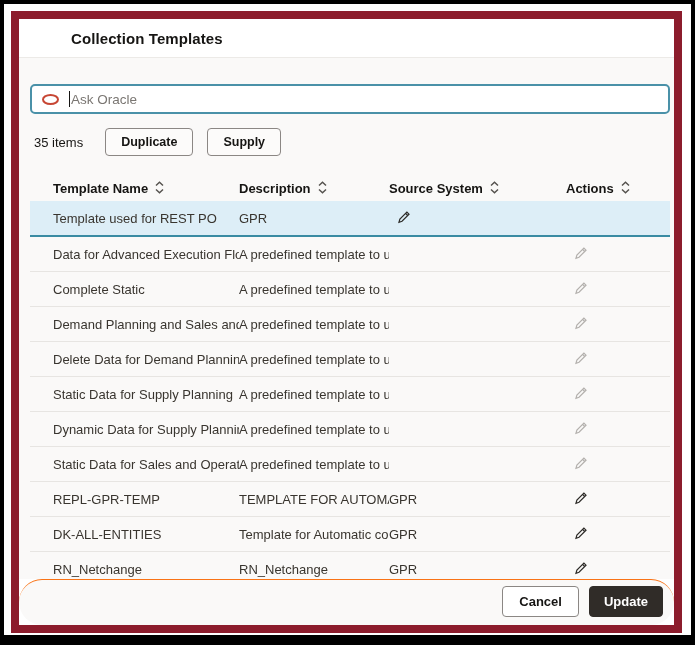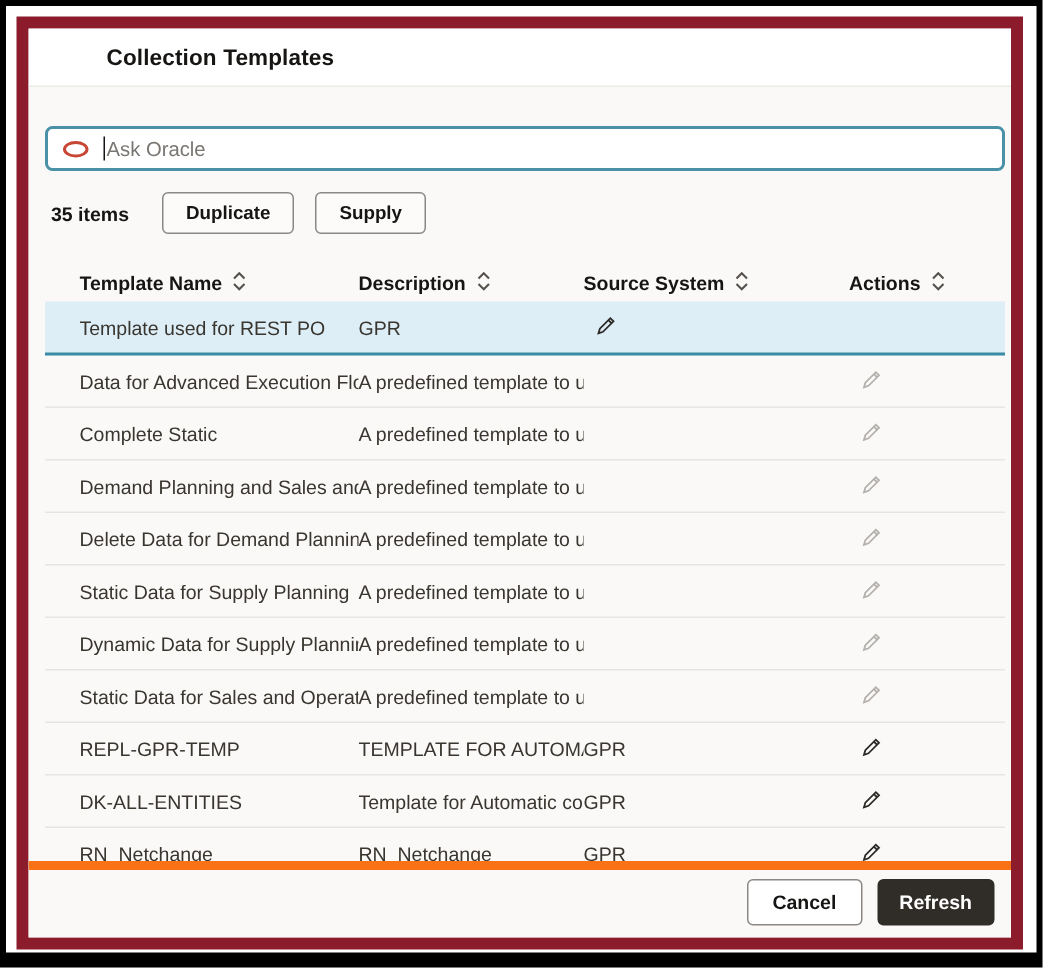--- a/index.html
+++ b/index.html
@@ -69,21 +69,21 @@
     padding-left: 1px;
   }
   .search-input::placeholder { color: #7a7672; opacity: 1; }
   
   .toolbar {
     margin-top: 14px;
     display: flex; align-items: center;
     flex: 0 0 auto;
   }
   .items-count {
-    font-size: 13px; font-weight: bold; color: #161513;
+    font-size: 13px; font-weight: normal; color: #161513;
     margin-right: 22px; padding-left: 4px;
   }
   .btn {
     font-family: "Liberation Sans", sans-serif;
     font-size: 12.5px; font-weight: bold; color: #161513;
     background: #fcfbfa;
     border: 1px solid #8b8784;
     border-radius: 4px;
     padding: 6px 15px;
     margin-right: 14px;
@@ -123,23 +123,23 @@
   .action-cell { padding-left: 7px; }
   .pencil-btn {
     background: none; border: none; padding: 0; margin: 0;
     color: #2b2926; cursor: pointer; line-height: 0;
   }
   .pencil-btn.disabled { color: #b3b0ad; cursor: default; }
   
   .dialog-footer {
     flex: 0 0 auto;
     background: #faf9f8;
-    border-top: 6px solid #f97316;
+    border-top: 1px solid #f97316;
     padding: 6px 11px 8px 10px;
-    display: flex; justify-content: flex-end; align-items: center; gap: 10px;
+    display: flex; justify-content: flex-end; align-items: center; gap: 10px; border-radius: 23px;
   }
   .btn-cancel {
     font-family: "Liberation Sans", sans-serif;
     font-size: 13px; font-weight: bold; color: #161513;
     background: #ffffff; border: 1px solid #8b8784;
     border-radius: 4px; padding: 7px 16px; margin: 0; cursor: pointer;
   }
   .btn-update {
     font-family: "Liberation Sans", sans-serif;
     font-size: 13px; font-weight: bold; color: #ffffff;
@@ -341,17 +341,17 @@
                   <line x1="9.6" y1="4.4" x2="11.7" y2="6.5" stroke="currentColor" stroke-width="1.2"></line>
                 </svg></button>
           </div>
         </div>
 
       </div>
     </div>
 
     <div class="dialog-footer">
       <button class="btn-cancel">Cancel</button>
-      <button class="btn-update">Refresh</button>
+      <button class="btn-update">Update</button>
     </div>
 
   </div>
 </div>
 
 </body></html>

